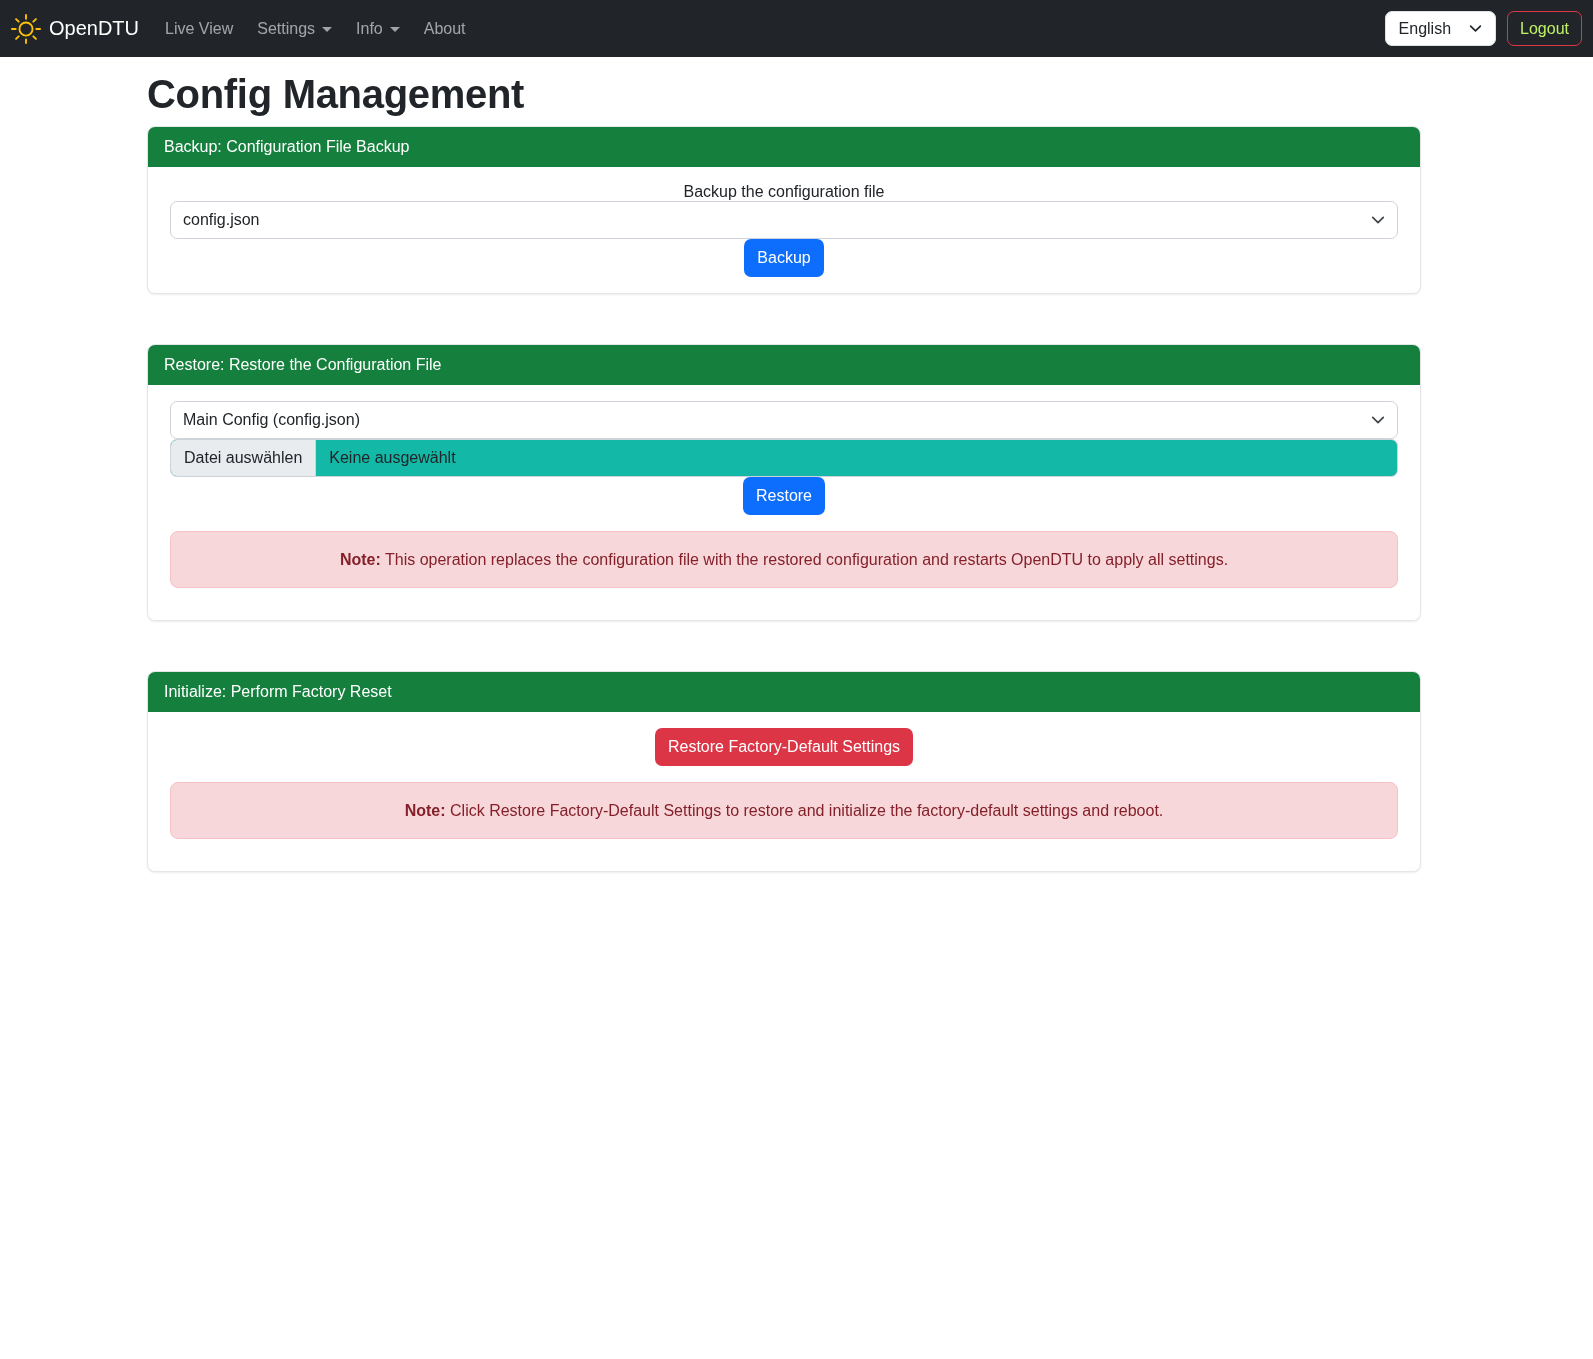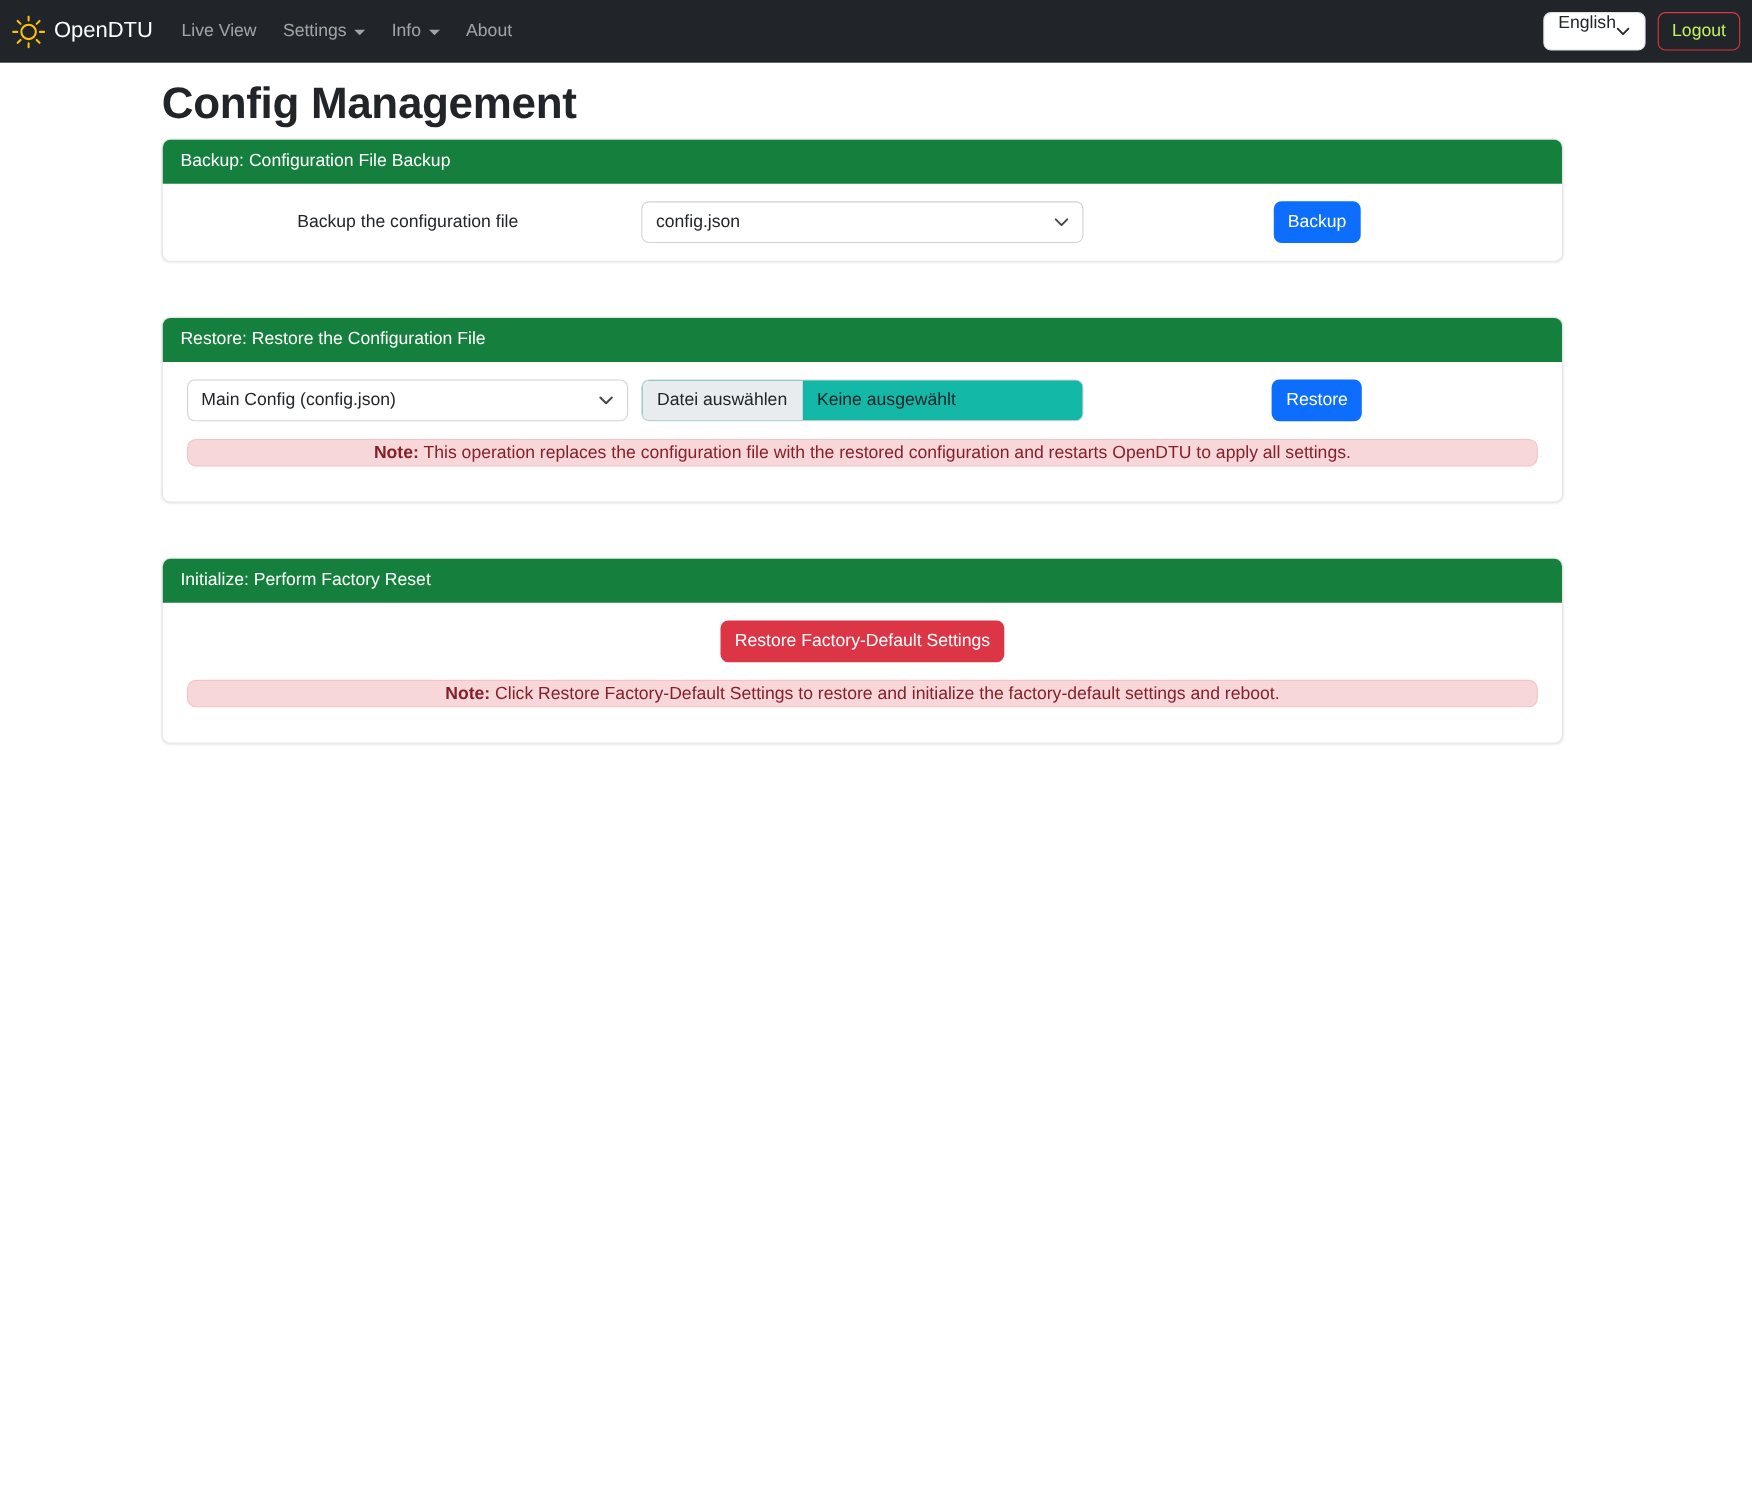--- a/index.html
+++ b/index.html
@@ -51,20 +51,22 @@
     border-right: 5px solid transparent;
   }
   .nav-right { margin-left: auto; display: flex; align-items: center; gap: 11px; }
   .lang-select {
     background: #ffffff;
     border: 1px solid #dee2e6;
     border-radius: 7px;
     height: 35px;
     padding: 0 13px;
     display: flex;
+    align-items: center;
+    gap: 18px;
     font-size: 16px;
     color: #212529;
     cursor: pointer;
   }
   .logout {
     background: transparent;
     border: 1px solid #dc3545;
     color: #bef264;
     font-size: 16px;
     font-family: inherit;
@@ -87,21 +89,21 @@
   }
   .card-header {
     background: #15803d;
     color: #ffffff;
     font-size: 16px;
     padding: 9px 16px;
     border-radius: 7px 7px 0 0;
     line-height: 22px;
   }
   .card-body { padding: 16px; }
-  .row { display: flex; }
+  .row { display: flex; flex-direction: column; }
   .col { flex: 1 1 0; padding: 0 6px; min-width: 0; }
   .col-center { display: flex; align-items: center; justify-content: center; }
 
   .form-select {
     border: 1px solid #ced4da;
     border-radius: 7px;
     height: 38px;
     background: #ffffff;
     display: flex;
     align-items: center;
@@ -147,20 +149,21 @@
     white-space: nowrap;
   }
   .btn-primary { background: #0d6efd; }
   .btn-danger { background: #dc3545; }
 
   .alert {
     background: #f8d7da;
     border: 1px solid #f5c2c7;
     color: #842029;
     border-radius: 8px;
+    padding: 16px;
     margin: 16px 6px 16px 6px;
     text-align: center;
     font-size: 16px;
     line-height: 23px;
   }
   .alert strong { font-weight: 700; }
   .center-row { display: flex; justify-content: center; }
   label { font-size: 16px; }
 </style>
 </head>

